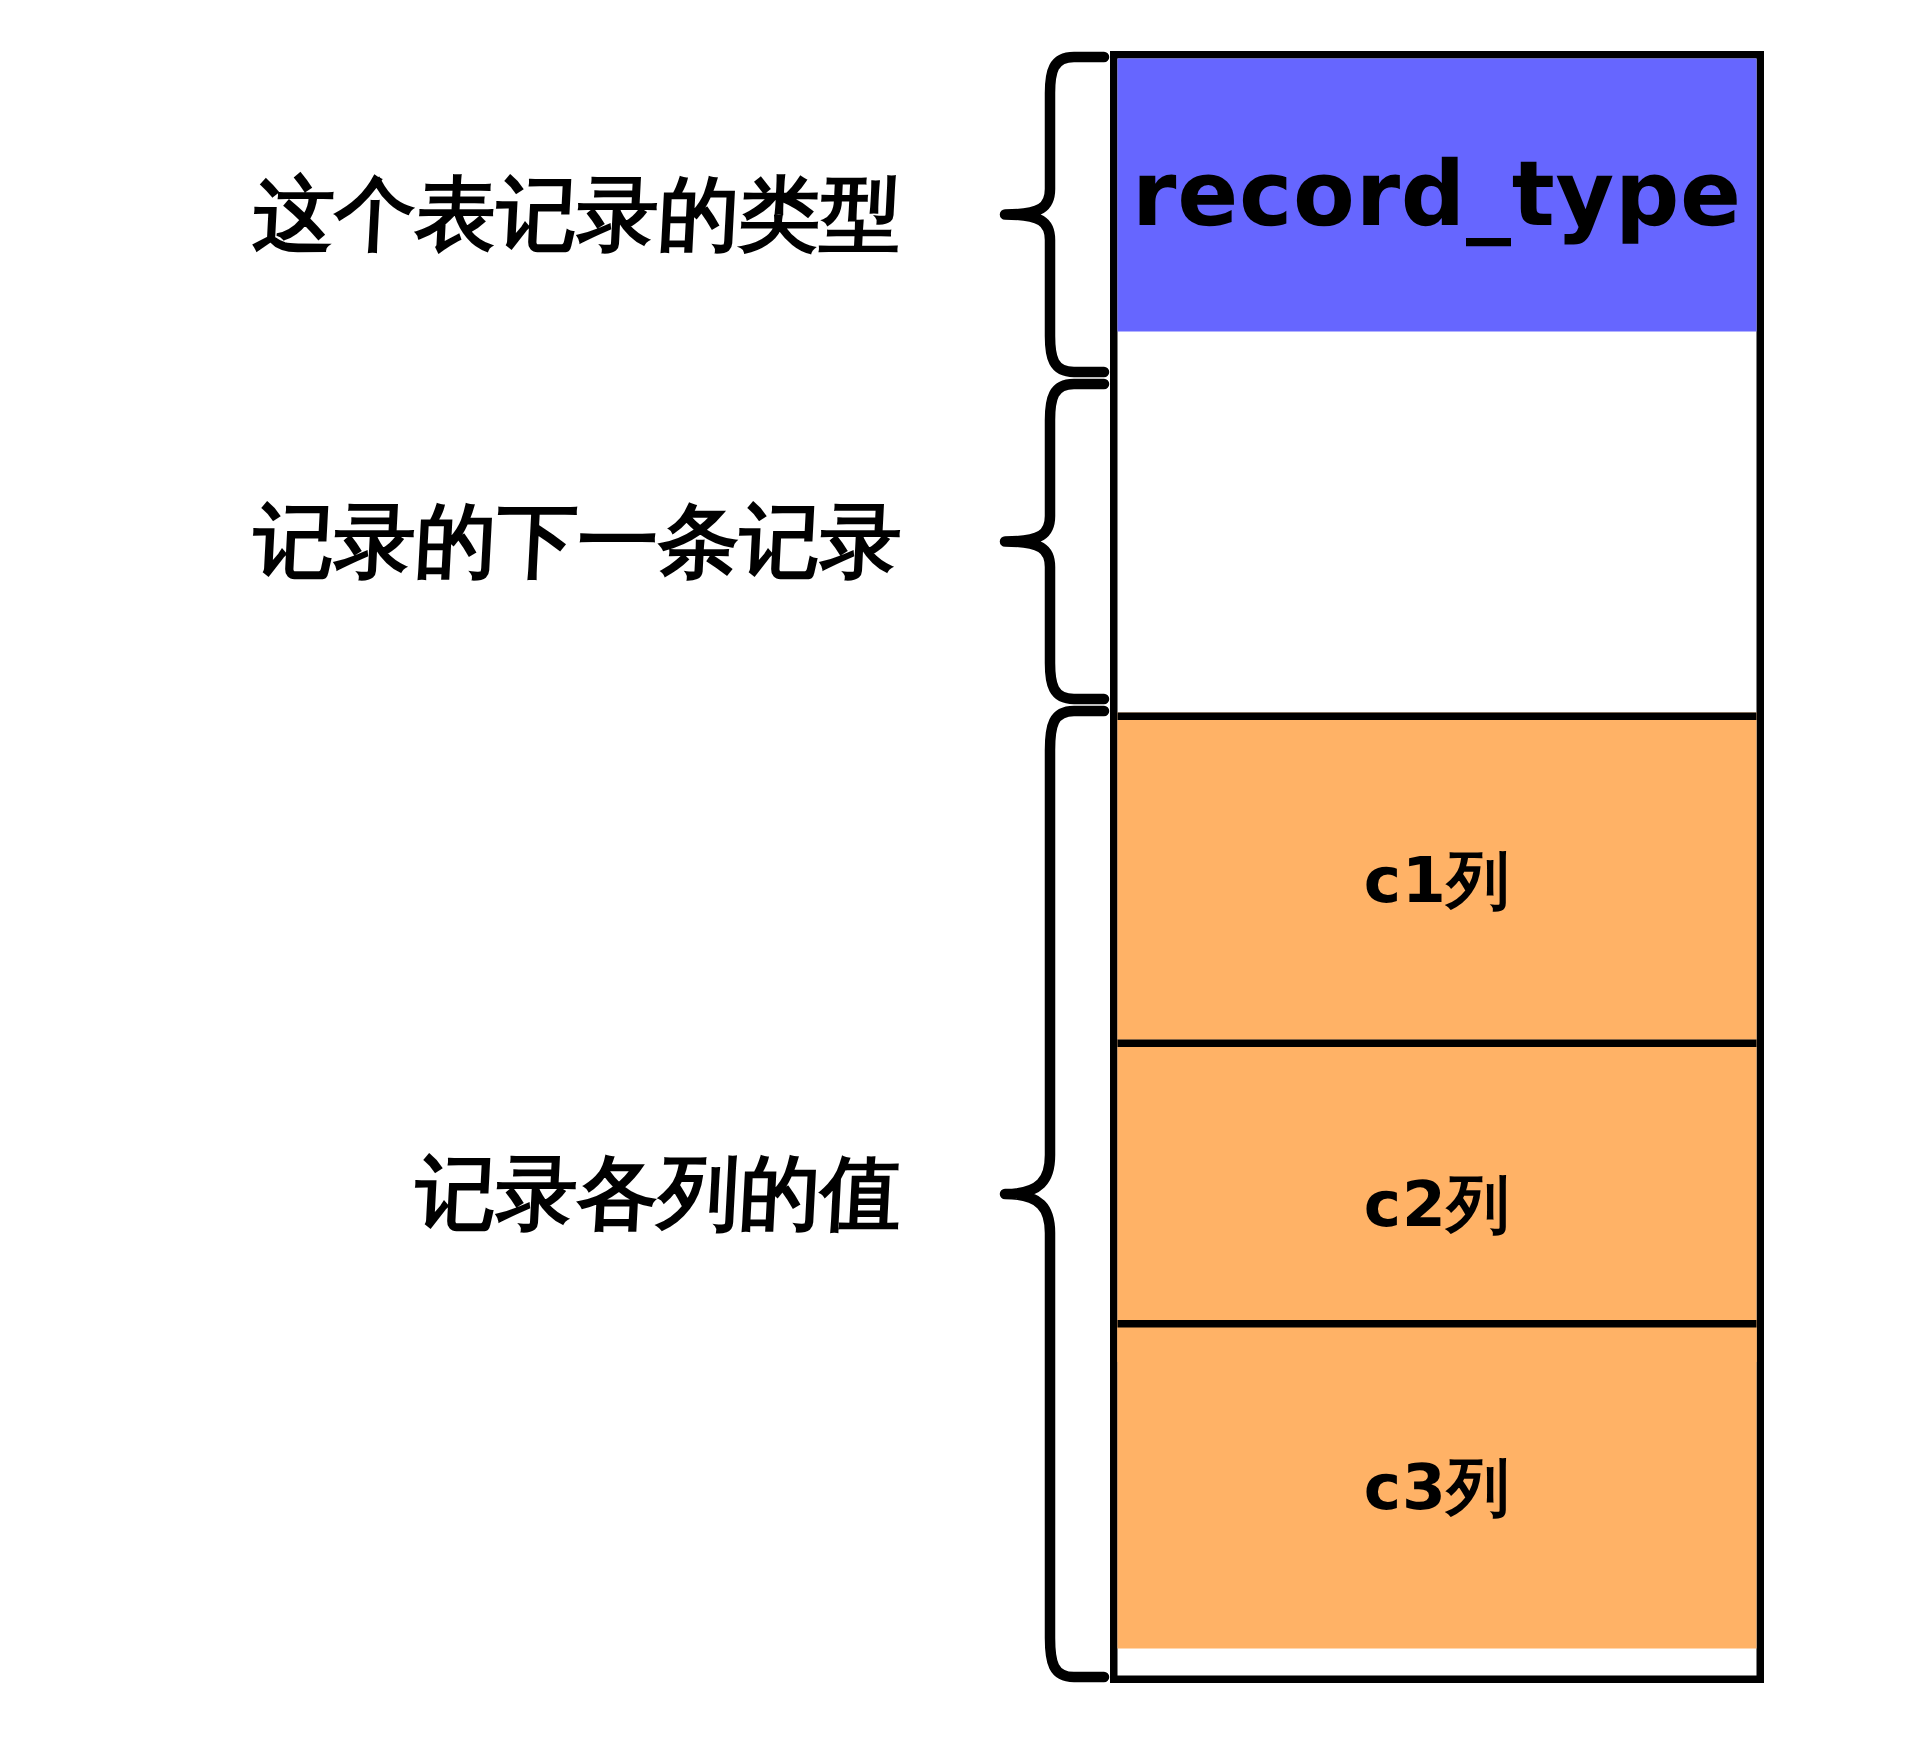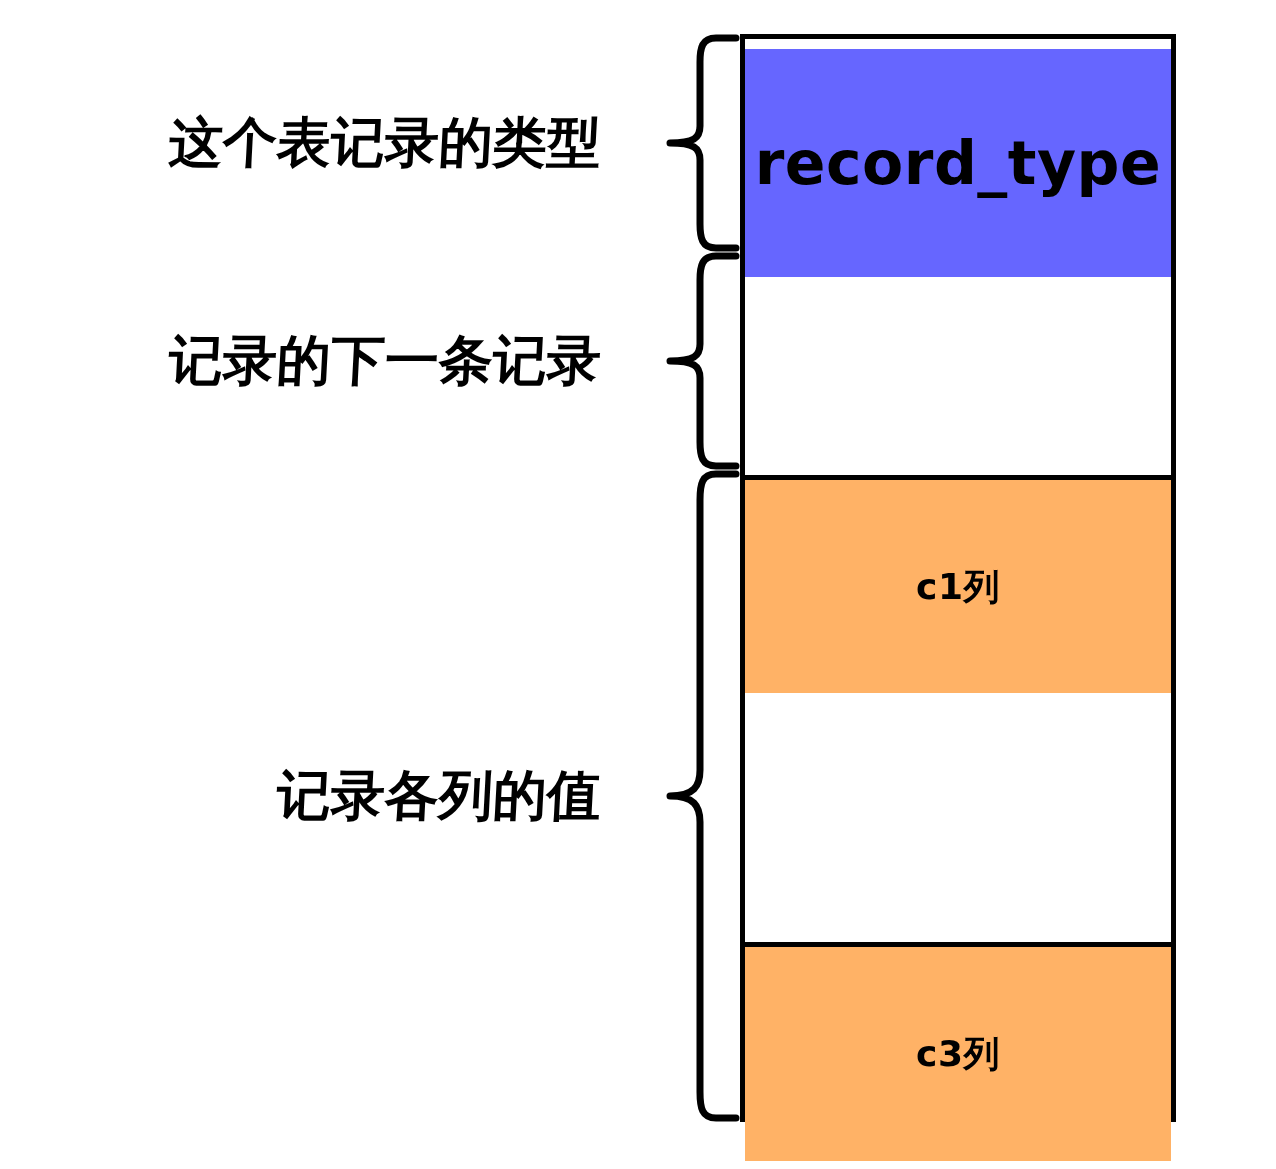--- a/index.html
+++ b/index.html
@@ -48,21 +48,21 @@
     font-weight: bold;
     color: #000000;
     letter-spacing: 0.5px;
     white-space: nowrap;
     line-height: 1;
   }
   .field-label.code {
     font-size: 60px;
   }
   .field-label.col {
-    font-size: 36px;
+    font-size: 42px;
   }
 
   
   .brace {
     position: absolute;
   }
   .brace svg {
     display: block;
     overflow: visible;
   }
@@ -134,29 +134,32 @@
   <div class="annotation" style="right:675px; top:334px;">
     <span>记录的下一条记录</span>
   </div>
 
   <div class="annotation" style="right:675px; top:769px;">
     <span>记录各列的值</span>
   </div>
 
   <div class="record-stack">
 
-    <div class="record-field" style="top:0px; height:228px; background:#6666FF;margin-top:10px;">
+    <div class="record-field" style="top:0px; height:182px; background:#6666FF;">
       <span class="field-label code">record_type</span>
     </div>
 
 
     <div class="record-field" style="top:436px; height:218px; background:#FFB266;">
       <span class="field-label col">c1列</span>
     </div>
 
+    <div class="record-field" style="top:654px; height:215px; background:#FFB266;">
+      <span class="field-label col">c2列</span>
+    </div>
 
-    <div class="record-field" style="top:903px; height:219px; background:#FFB266;">
+    <div class="record-field" style="top:841px; height:219px; background:#FFB266;">
       <span class="field-label col">c3列</span>
     </div>
 
   </div>
 
 </div>
 
 </body></html>

